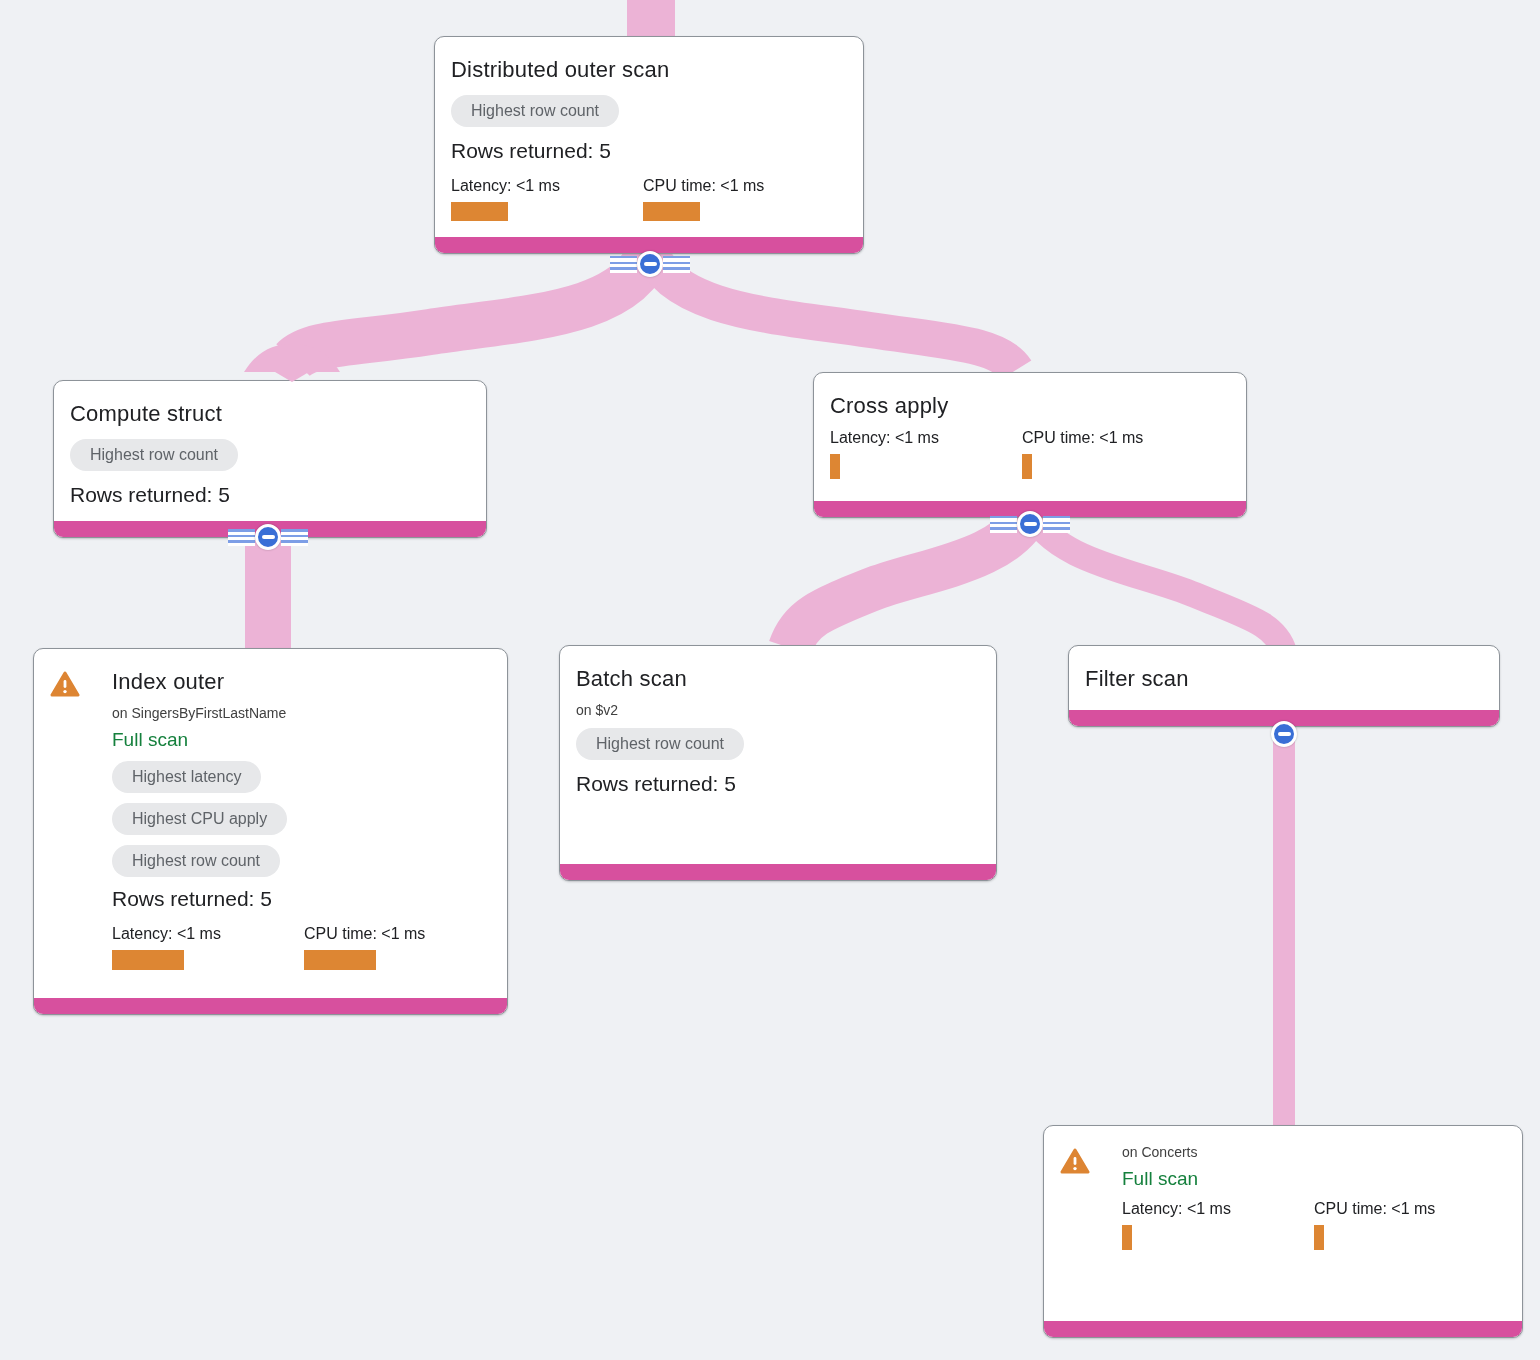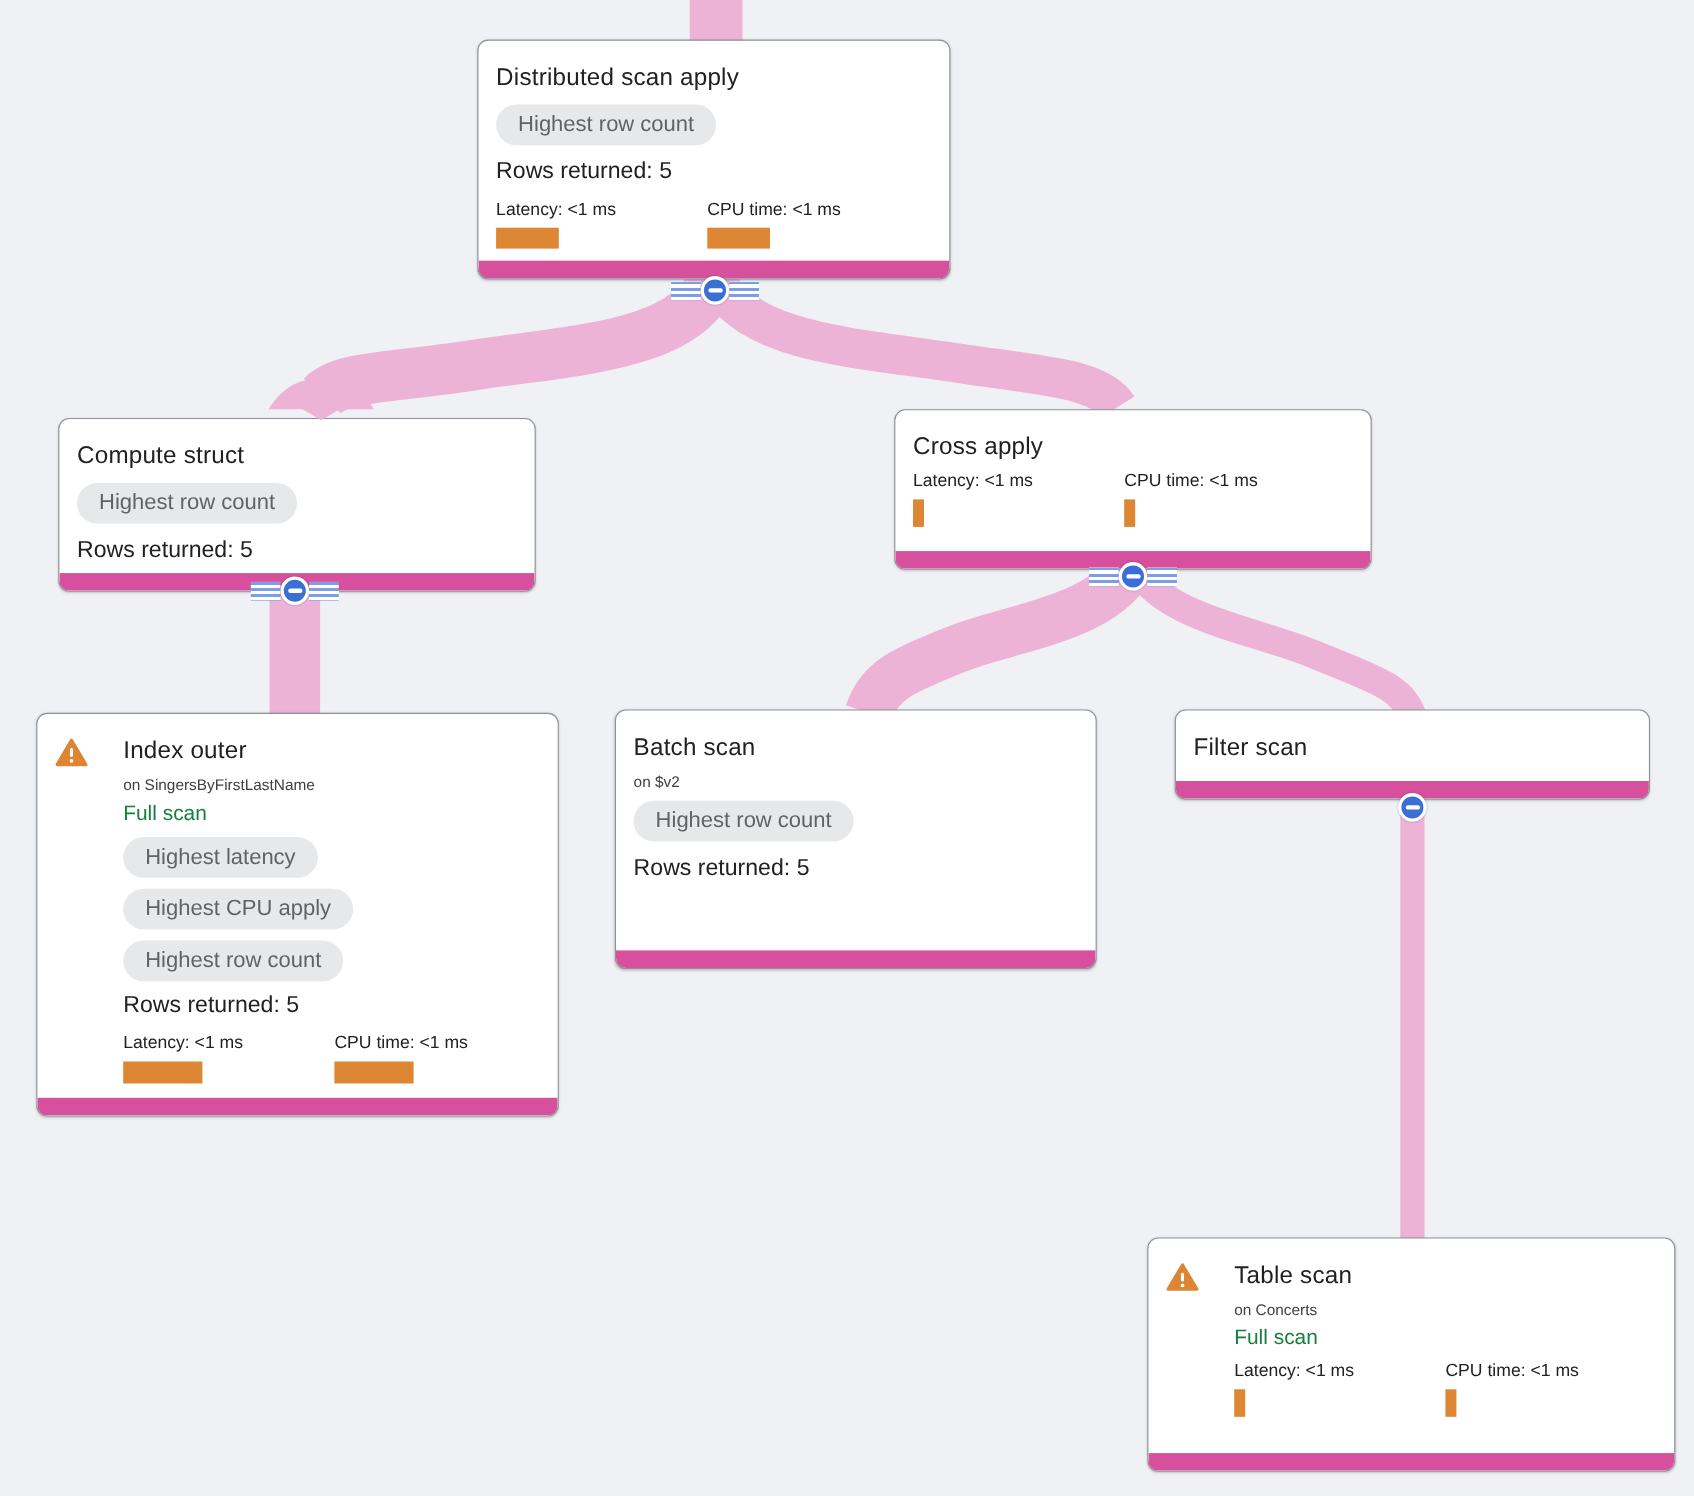--- a/index.html
+++ b/index.html
@@ -17,21 +17,21 @@
   .card{position:absolute;z-index:2;background:#fff;border:1.5px solid #8d9399;border-radius:10px;
         box-shadow:0 1px 2px rgba(60,64,67,.25);overflow:hidden;}
   .accent{position:absolute;left:0;right:0;bottom:0;height:16px;background:var(--card-accent);}
   .card-body{padding:16px 16px 0 16px;}
   .card-body.with-icon{display:grid;grid-template-columns:46px 1fr;column-gap:16px;}
   .icon-col{padding-top:6px;}
   .title{font-size:22px;font-weight:500;color:#202124;margin:4px 0 10px 0;letter-spacing:.2px;}
   .subtitle{font-size:14px;color:#404040;margin:2px 0 8px 0;}
   .muted{font-size:19px;color:#15803d;margin:0 0 10px 0;}
   .badge{display:inline-block;background:var(--badge-bg);color:var(--badge-text);
-         font-size:20px;padding:7px 20px;border-radius:20px;margin:2px 0 10px 0;text-align:right;}
+         font-size:16px;padding:7px 20px;border-radius:20px;margin:2px 0 10px 0;text-align:right;}
   .badge-stack .badge{display:table;margin:0 0 10px 0;}
   .rows{font-size:21px;color:#202124;margin:2px 0 14px 0;}
   .metrics{display:flex;}
   .metric{width:192px;}
   .metric-label{font-size:16px;color:#202124;margin-bottom:7px;}
   .bar{background:var(--metric-bar-orange);}
   .bar-wide{width:57px;height:19px;}
   .bar-xl{width:72px;height:20px;}
   .bar-tiny{width:10px;height:25px;}
 
@@ -60,21 +60,21 @@
     <path class="ribbon-fill" d="M 244 372 C 258 350 274 344 292 344 C 310 344 326 350 340 372 Z"></path>
     <path class="ribbon" stroke-width="36" d="M 650 250 C 672 312 780 316 870 330 C 950 342 1000 344 1016 370"></path>
     <rect class="ribbon-fill" x="245" y="528" width="46" height="126"></rect>
     <path class="ribbon" stroke-width="44" d="M 1030 510 C 1008 562 920 570 870 590 C 820 610 800 618 790 648"></path>
     <path class="ribbon" stroke-width="26" d="M 1030 510 C 1052 562 1140 572 1195 595 C 1248 617 1276 624 1284 652"></path>
     <rect class="ribbon-fill" x="1273" y="718" width="22" height="412"></rect>
   </svg>
 
   <div class="card" style="left:434px;top:36px;width:430px;height:218px">
     <div class="card-body">
-      <div class="title">Distributed scan apply</div>
+      <div class="title">Distributed outer scan</div>
       <div class="badge">Highest row count</div>
       <div class="rows">Rows returned: 5</div>
       <div class="metrics">
         <div class="metric">
           <div class="metric-label">Latency: &lt;1 ms</div>
           <div class="bar bar-wide"></div>
         </div>
         <div class="metric">
           <div class="metric-label">CPU time: &lt;1 ms</div>
           <div class="bar bar-wide"></div>
@@ -164,21 +164,20 @@
   <div class="card" style="left:1043px;top:1125px;width:480px;height:213px">
     <div class="card-body with-icon">
       <div class="icon-col">
         <svg class="warning-svg" width="30" height="27" viewBox="0 0 30 27">
           <path d="M15 2 L28 24 H2 Z" fill="var(--warning-orange)" stroke="var(--warning-orange)" stroke-width="3" stroke-linejoin="round"></path>
           <rect x="13.6" y="9" width="2.8" height="8" rx="1.4" fill="#fff"></rect>
           <circle cx="15" cy="20.6" r="1.7" fill="#fff"></circle>
         </svg>
       </div>
       <div class="content">
-        <div class="title">Table scan</div>
         <div class="subtitle">on Concerts</div>
         <div class="muted">Full scan</div>
         <div class="metrics">
           <div class="metric">
             <div class="metric-label">Latency: &lt;1 ms</div>
             <div class="bar bar-tiny"></div>
           </div>
           <div class="metric">
             <div class="metric-label">CPU time: &lt;1 ms</div>
             <div class="bar bar-tiny"></div>

